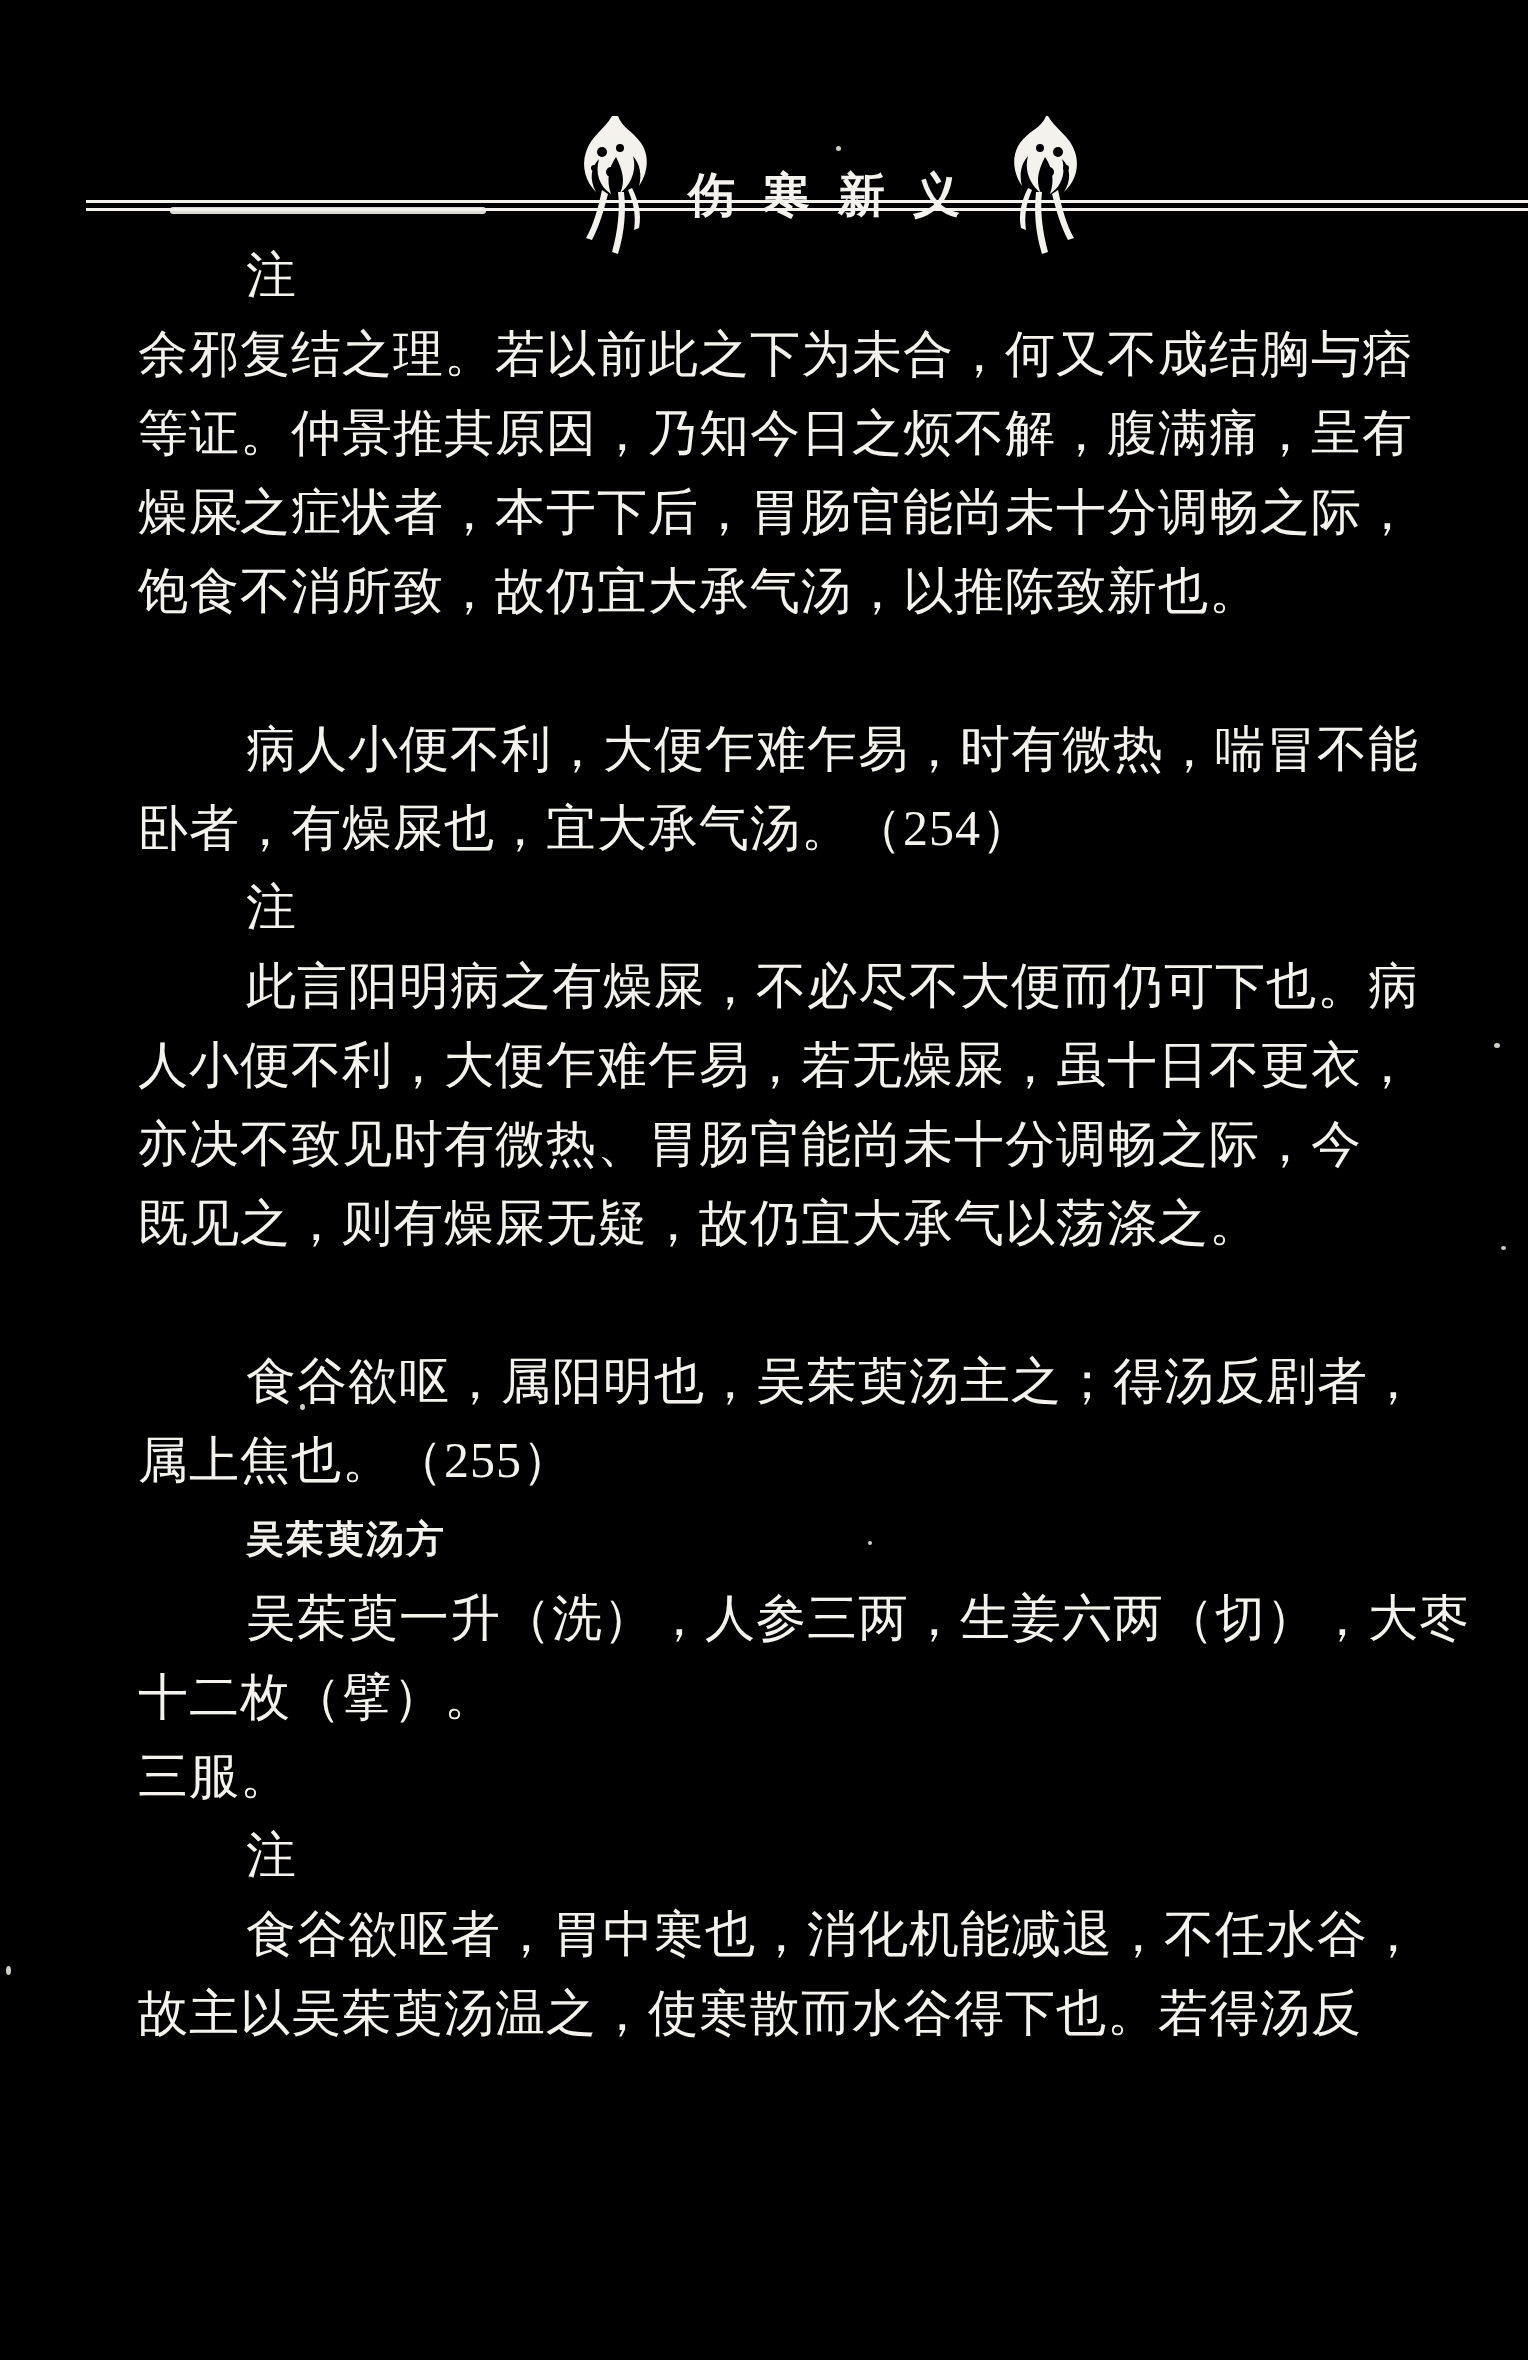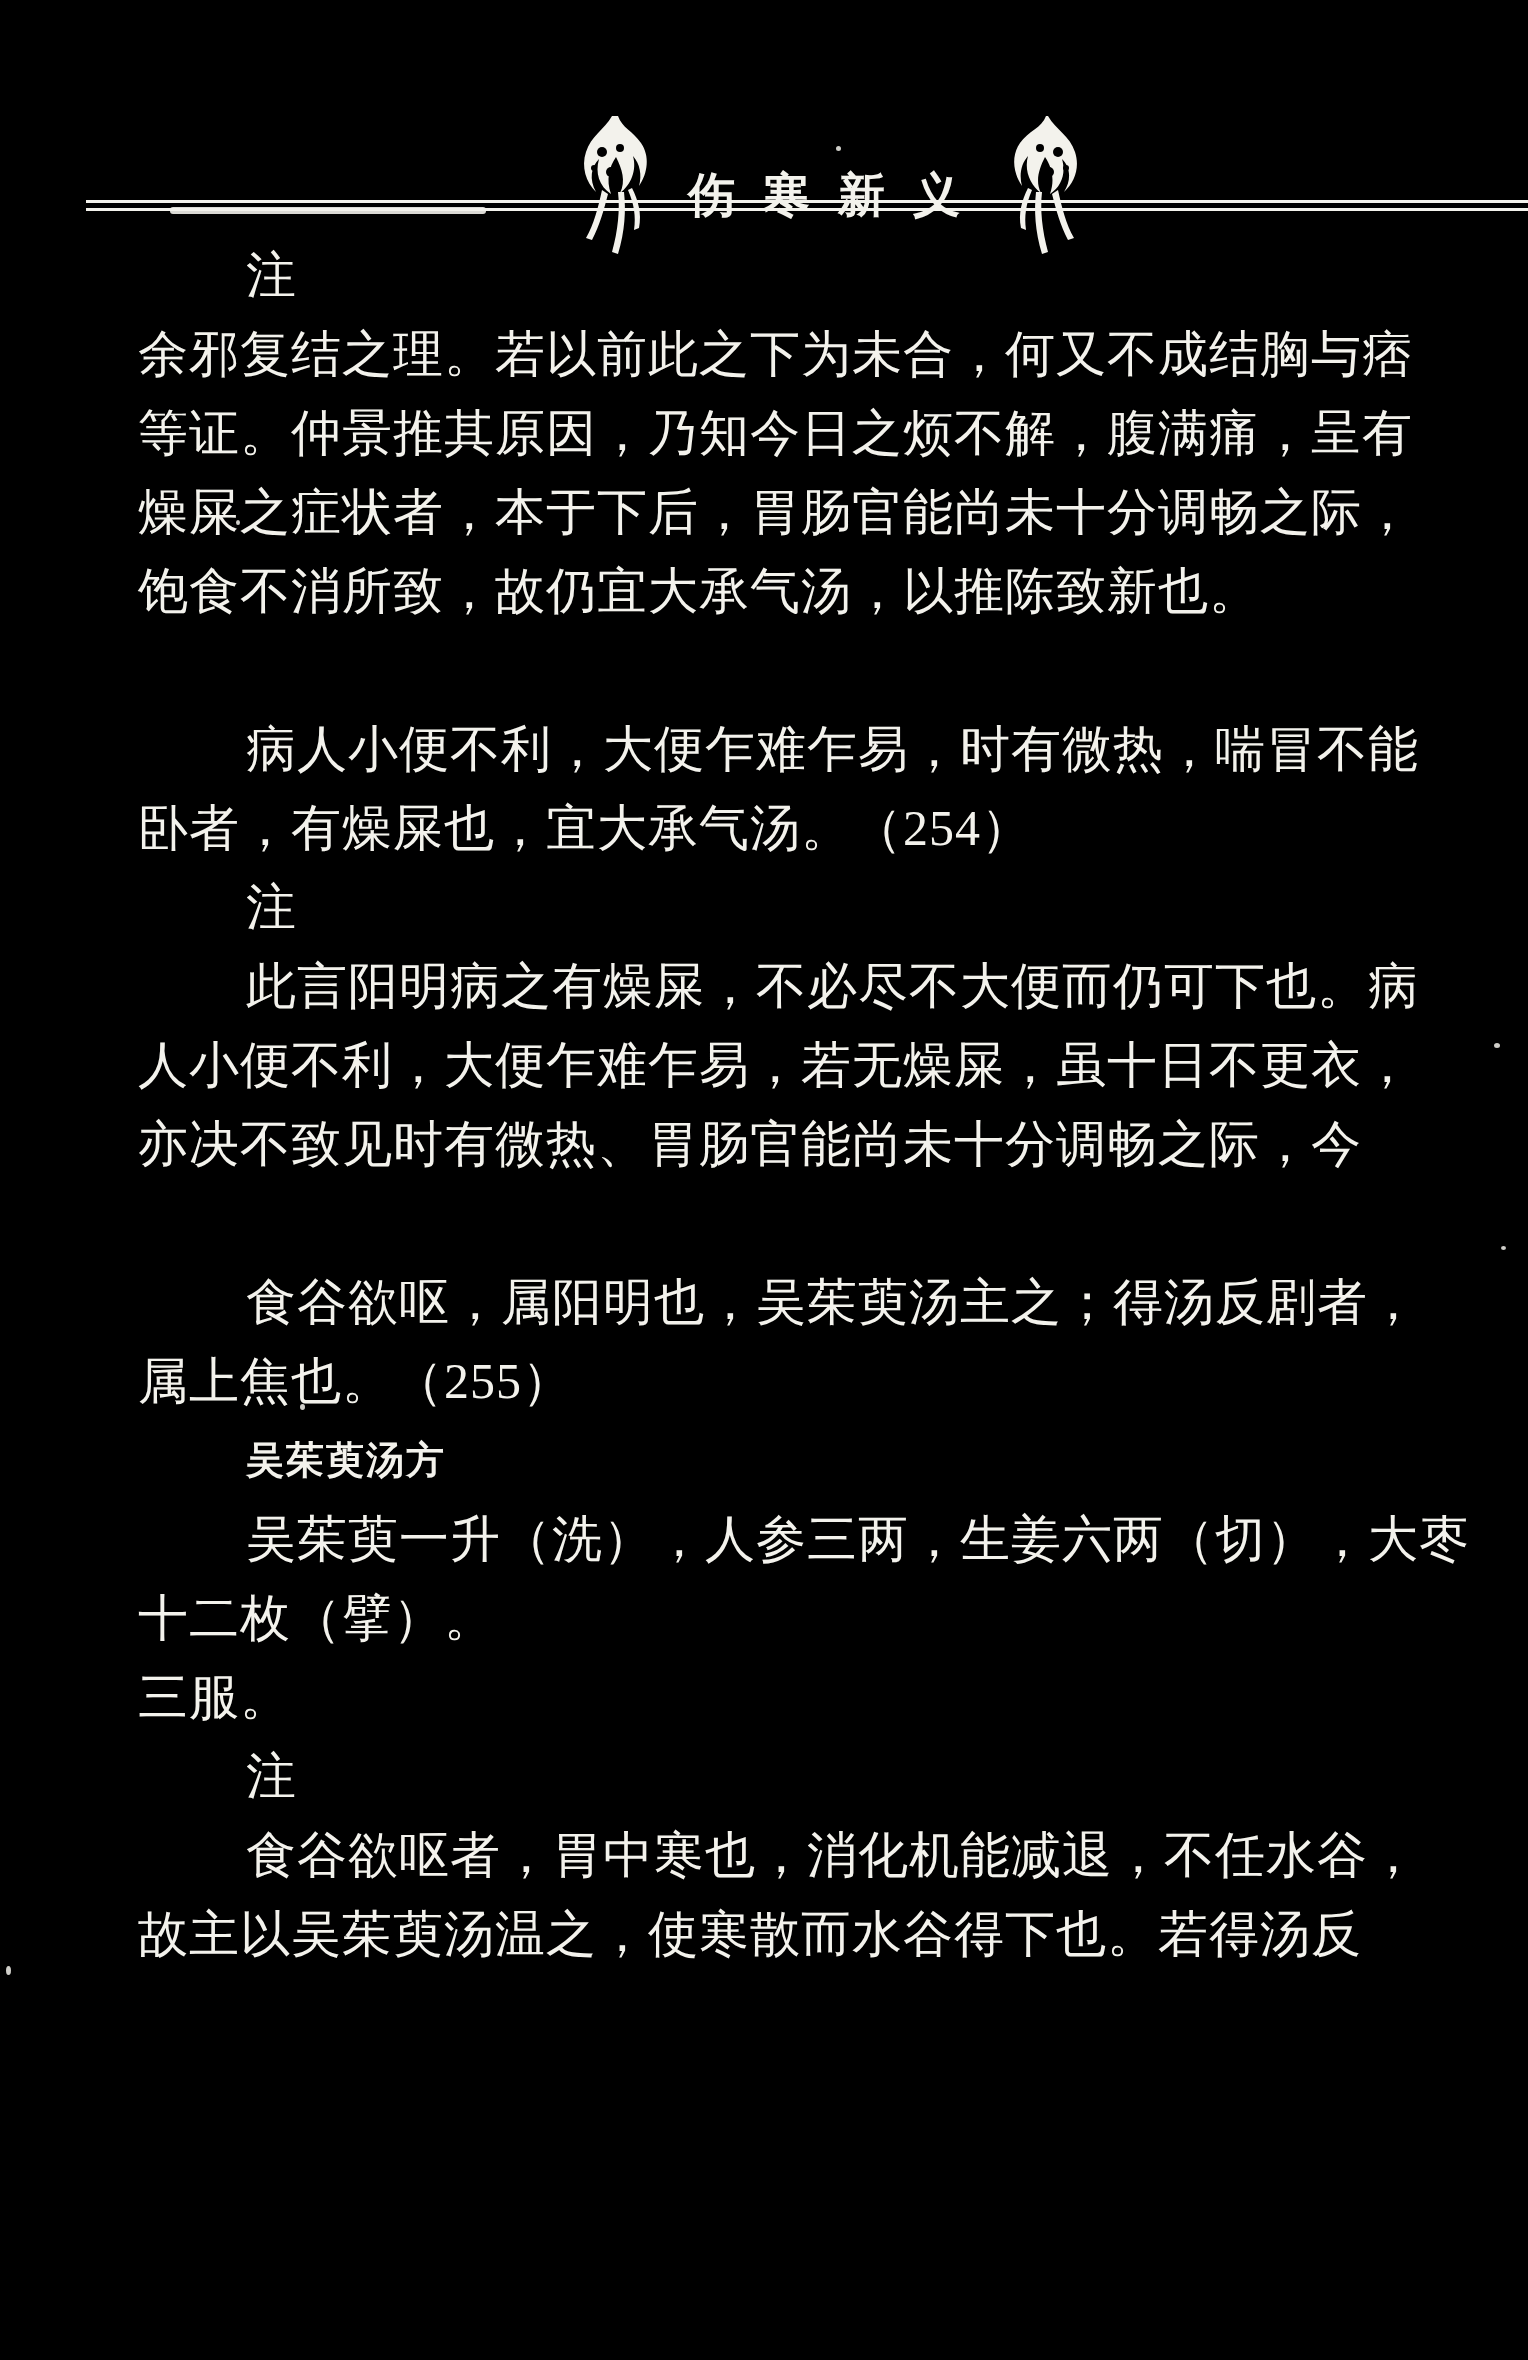--- a/index.html
+++ b/index.html
@@ -127,20 +127,21 @@
     <div class="text-line">饱食不消所致，故仍宜大承气汤，以推陈致新也。</div>
 
     <div class="line-spacer"></div>
 
     <div class="text-line indent">病人小便不利，大便乍难乍易，时有微热，喘冒不能</div>
     <div class="text-line">卧者，有燥屎也，宜大承气汤。（254）</div>
     <div class="text-line indent">注</div>
     <div class="text-line indent">此言阳明病之有燥屎，不必尽不大便而仍可下也。病</div>
     <div class="text-line">人小便不利，大便乍难乍易，若无燥屎，虽十日不更衣，</div>
     <div class="text-line">亦决不致见时有微热、胃肠官能尚未十分调畅之际，今</div>
+    <div class="text-line">既见之，则有燥屎无疑，故仍宜大承气以荡涤之。</div>
 
     <div class="line-spacer"></div>
 
     <div class="text-line indent">食谷欲呕，属阳明也，吴茱萸汤主之；得汤反剧者，</div>
     <div class="text-line">属上焦也。（255）</div>
     <div class="text-line indent heading">吴茱萸汤方</div>
     <div class="text-line indent">吴茱萸一升（洗），人参三两，生姜六两（切），大枣</div>
     <div class="text-line">十二枚（擘）。</div>
     <div class="text-line">三服。</div>
     <div class="text-line indent">注</div>

